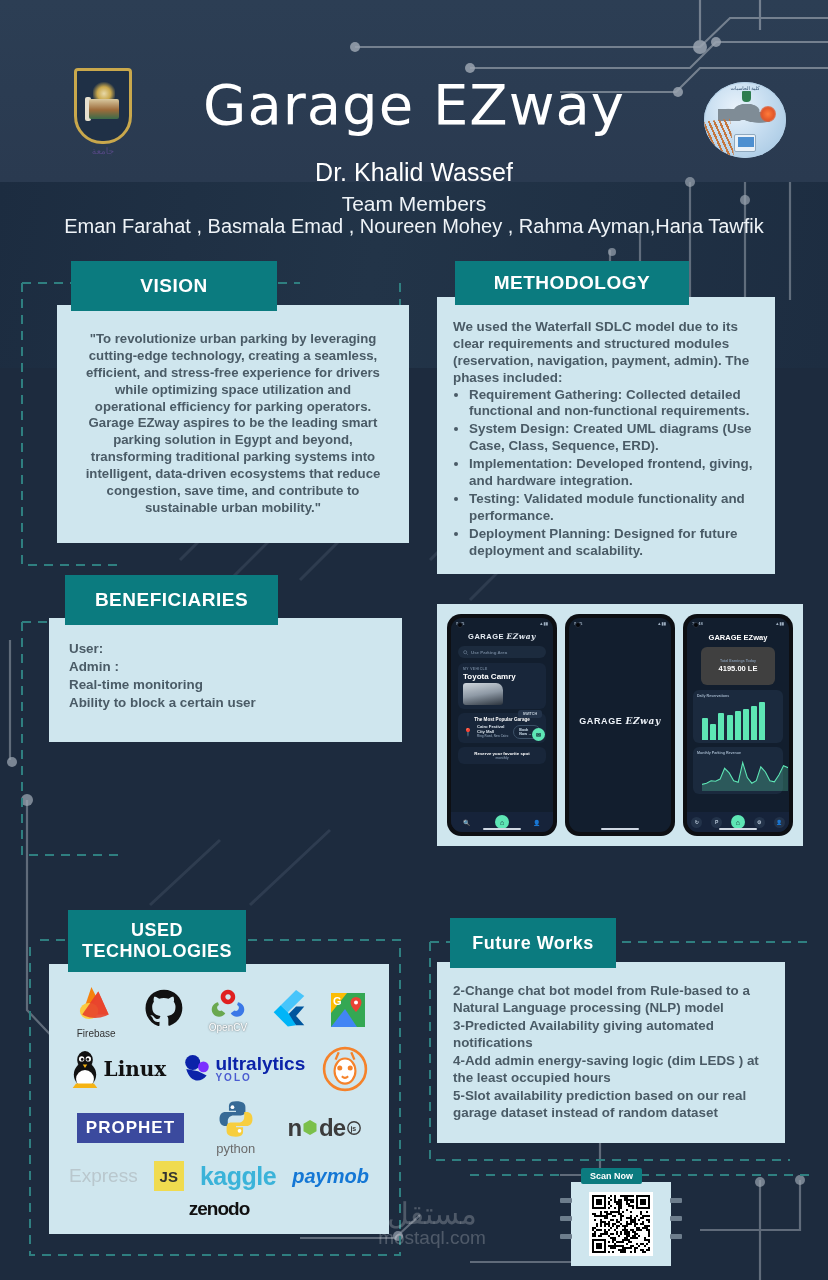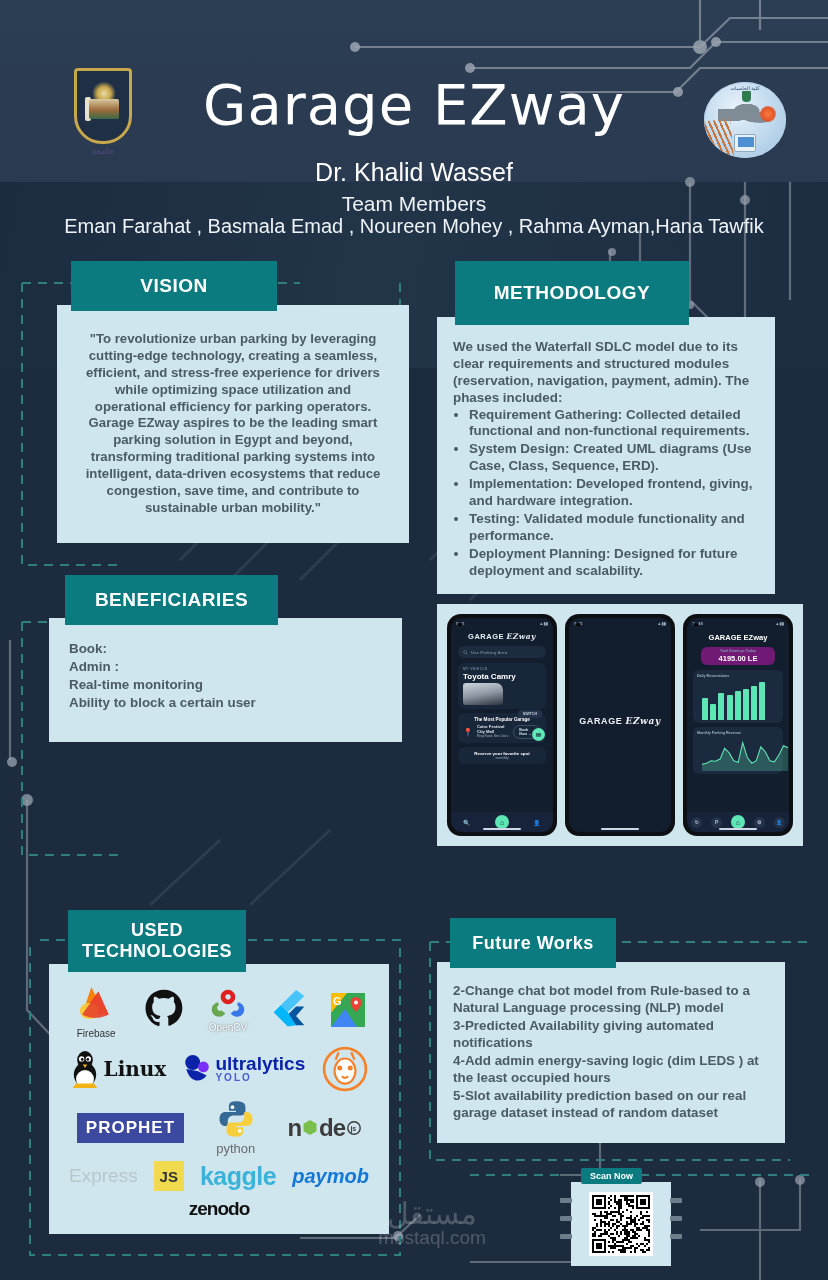--- a/index.html
+++ b/index.html
@@ -147,21 +147,21 @@
 
   
   #vision { left: 57px; top: 261px; width: 352px; }
   #vision .panel-head { width: 206px; height: 50px; margin-left: 14px; font-size: 19px; }
   #vision .panel-body {
     width: 352px; margin-top: -6px; padding: 26px 22px 26px 22px;
     font-size: 13.2px; line-height: 1.28; text-align: center;
   }
   
   #method { left: 437px; top: 261px; width: 338px; }
-  #method .panel-head { width: 234px; height: 64px; margin-left: 18px; font-size: 19px; }
+  #method .panel-head { width: 234px; height: 44px; margin-left: 18px; font-size: 19px; }
   #method .panel-body {
     width: 338px; margin-top: -8px; padding: 22px 16px 14px 16px;
     font-size: 13.4px; line-height: 1.26;
   }
   
   #benef { left: 49px; top: 575px; width: 353px; }
   #benef .panel-head { width: 213px; height: 50px; margin-left: 16px; font-size: 19px; }
   #benef .panel-body {
     width: 353px; margin-top: -7px; padding: 22px 18px 30px 20px;
     font-size: 13.4px; line-height: 1.34;
@@ -271,21 +271,21 @@
   }
   .splash-logo {
     position:absolute; top:46%; left:0; width:100%;
     text-align:center; color:#edf2f8; font-size:9px; letter-spacing:.6px;
   }
   .splash-logo i { font-style: italic; font-family:"DejaVu Serif", serif; }
   .admin-title {
     text-align:center; color:#fff; font-weight:bold; font-size:7.5px; margin-top:4px;
   }
   .earn-card {
-    margin:5px 14px; background:#701a75; border-radius:6px; padding:2px;
+    margin:5px 14px; background:#404040; border-radius:6px; padding:12px;
     text-align:center;
   }
   .earn-l { font-size:3.6px; color:#8095ab; }
   .earn-v { font-size:7.5px; color:#fff; font-weight:bold; margin-top:1px; }
   .chart-card {
     margin:4px 6px; background:#1b2a3e; border-radius:6px; padding:4px 4px 3px;
   }
   .chart-t { font-size:3.6px; color:#9fb2c6; margin-bottom:2px; }
   .bars { display:flex; align-items:flex-end; gap:2.2px; height:40px; padding-left:5px; }
   .bar { width:6px; background:#5ee6b5; border-radius:1px 1px 0 0; }
@@ -455,21 +455,21 @@
         <li>Implementation: Developed frontend, giving, and hardware integration.</li>
         <li>Testing: Validated module functionality and performance.</li>
         <li>Deployment Planning: Designed for future deployment and scalability.</li>
       </ul>
     </div>
   </div>
 
   <div class="panel" id="benef">
     <div class="panel-head">BENEFICIARIES</div>
     <div class="panel-body">
-      <div class="bn-sub">Book:</div>
+      <div class="bn-sub">User:</div>
       <div class="bn-sub">Admin :</div>
       <div>Real-time monitoring</div>
       <div>Ability to block a certain user</div>
     </div>
   </div>
 
   <div class="panel" id="deliv">
     <div class="panel-body">
 
       <div class="phone">

